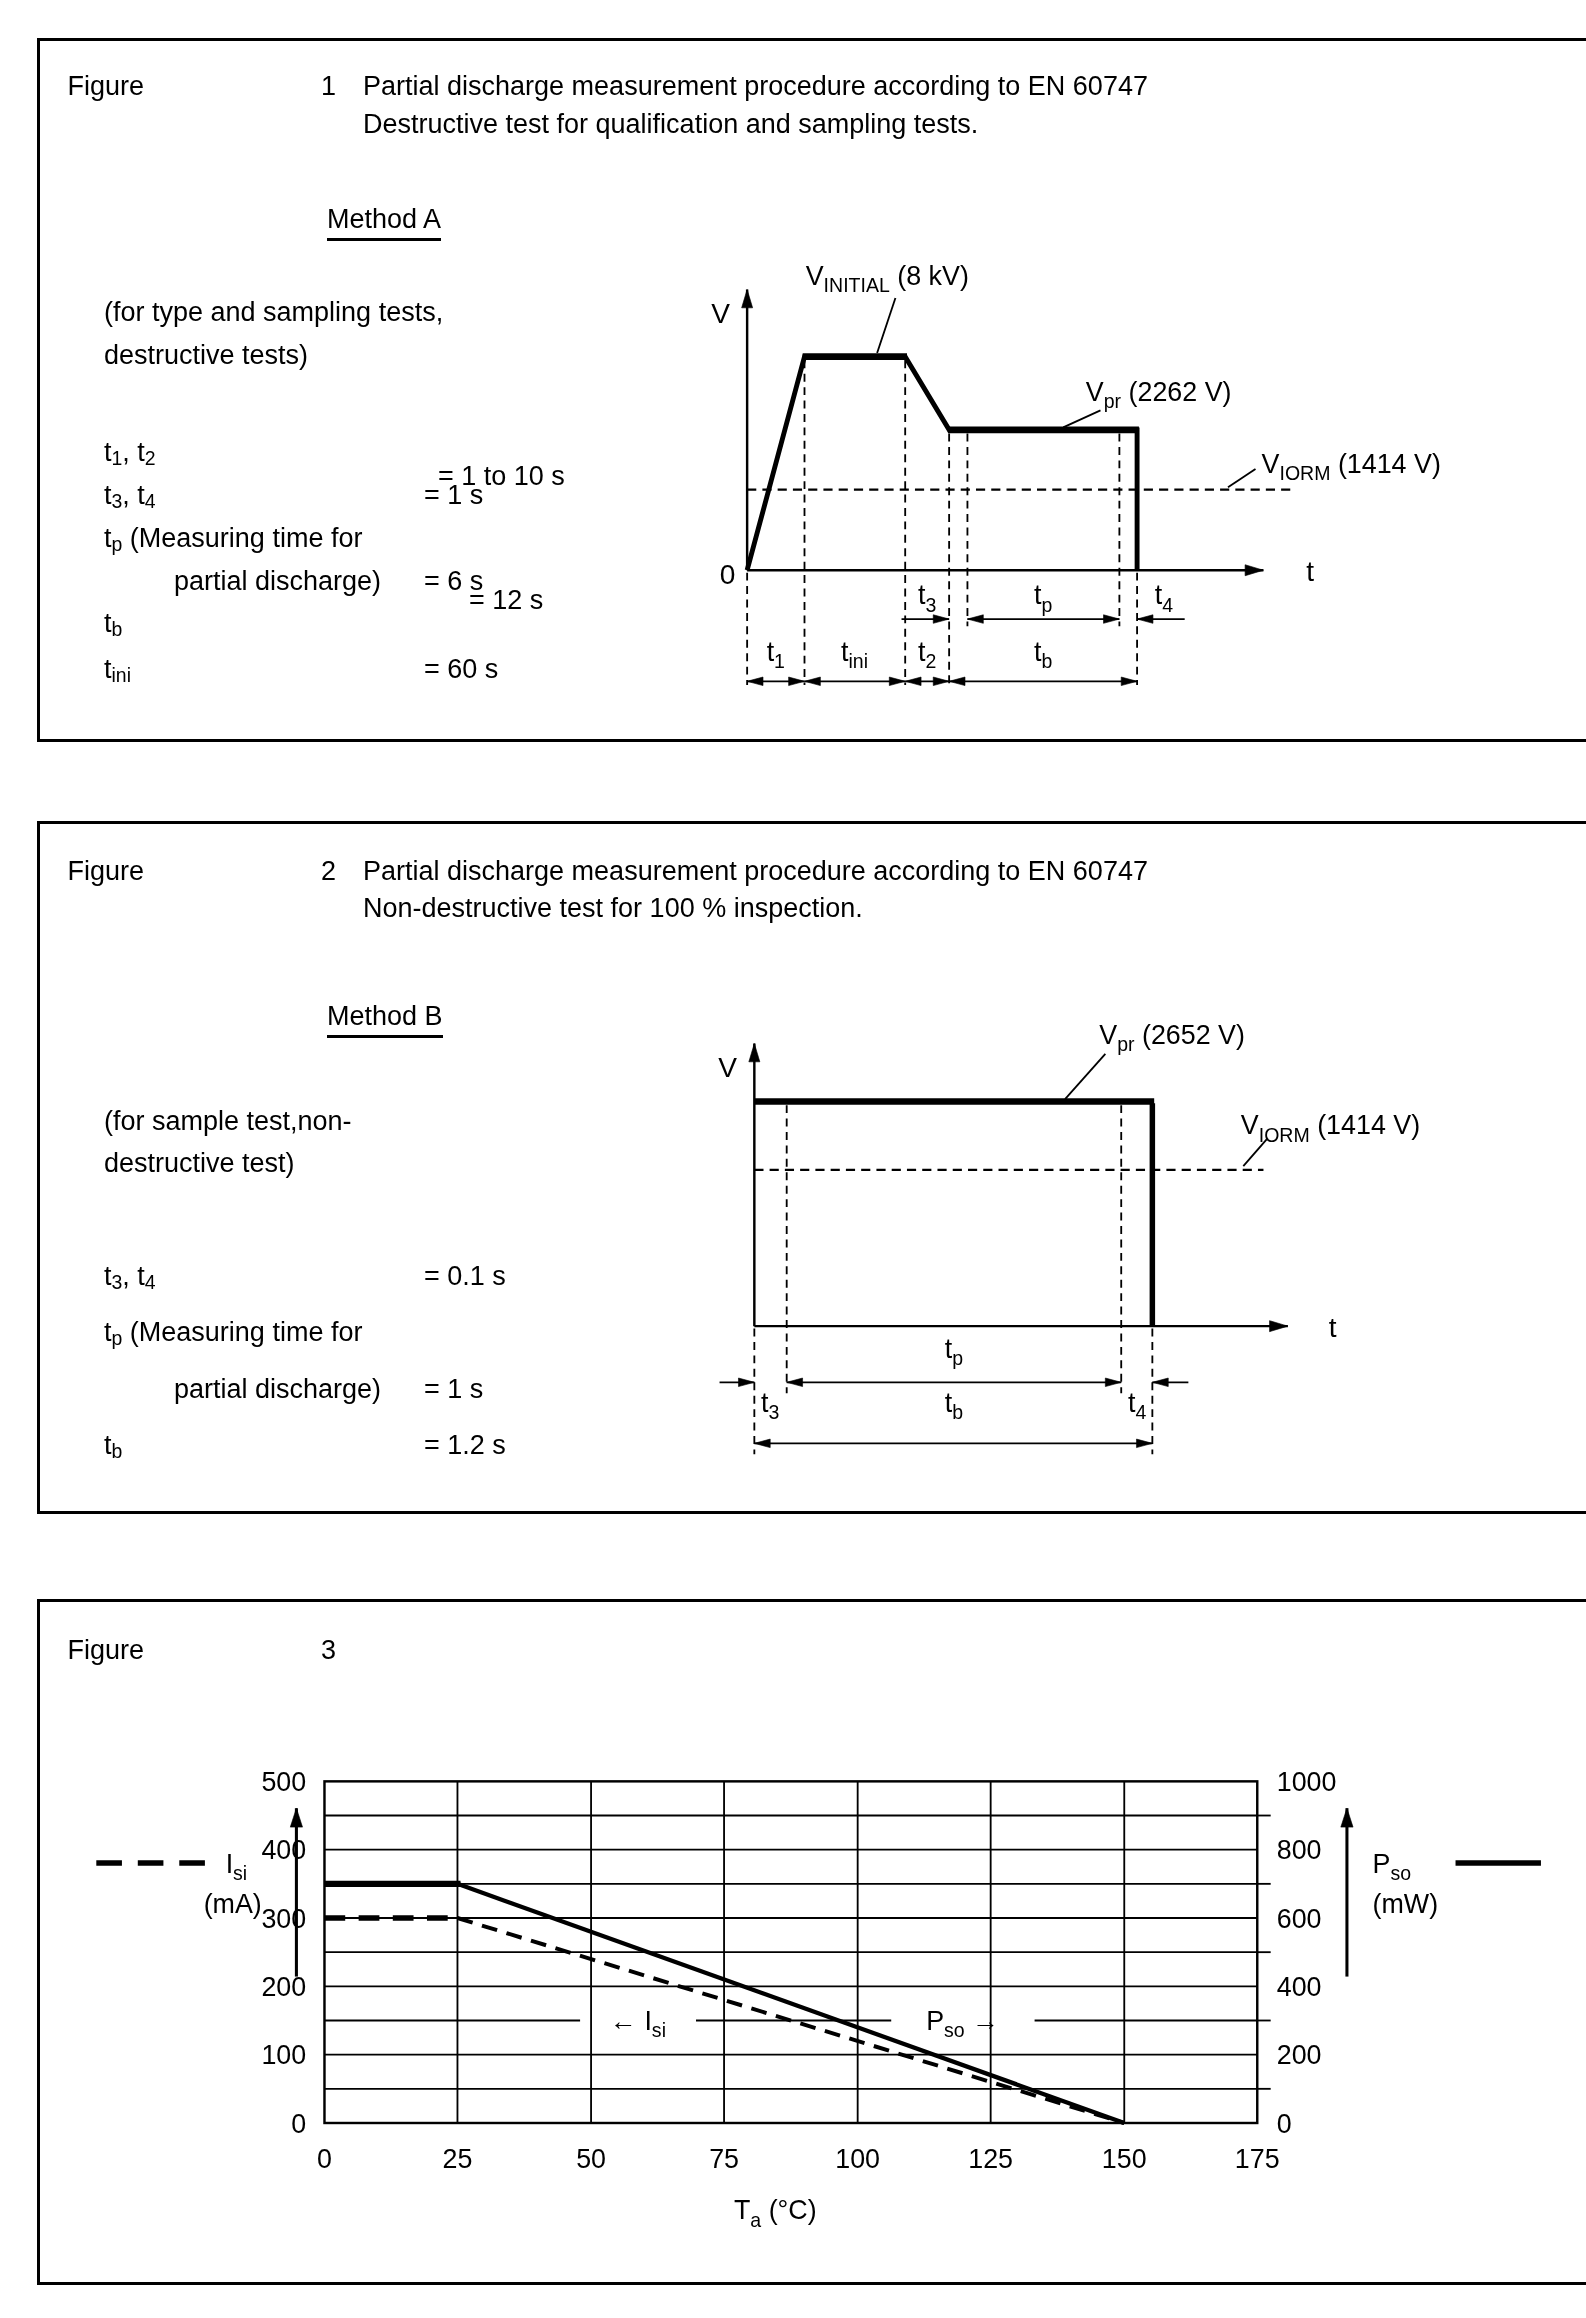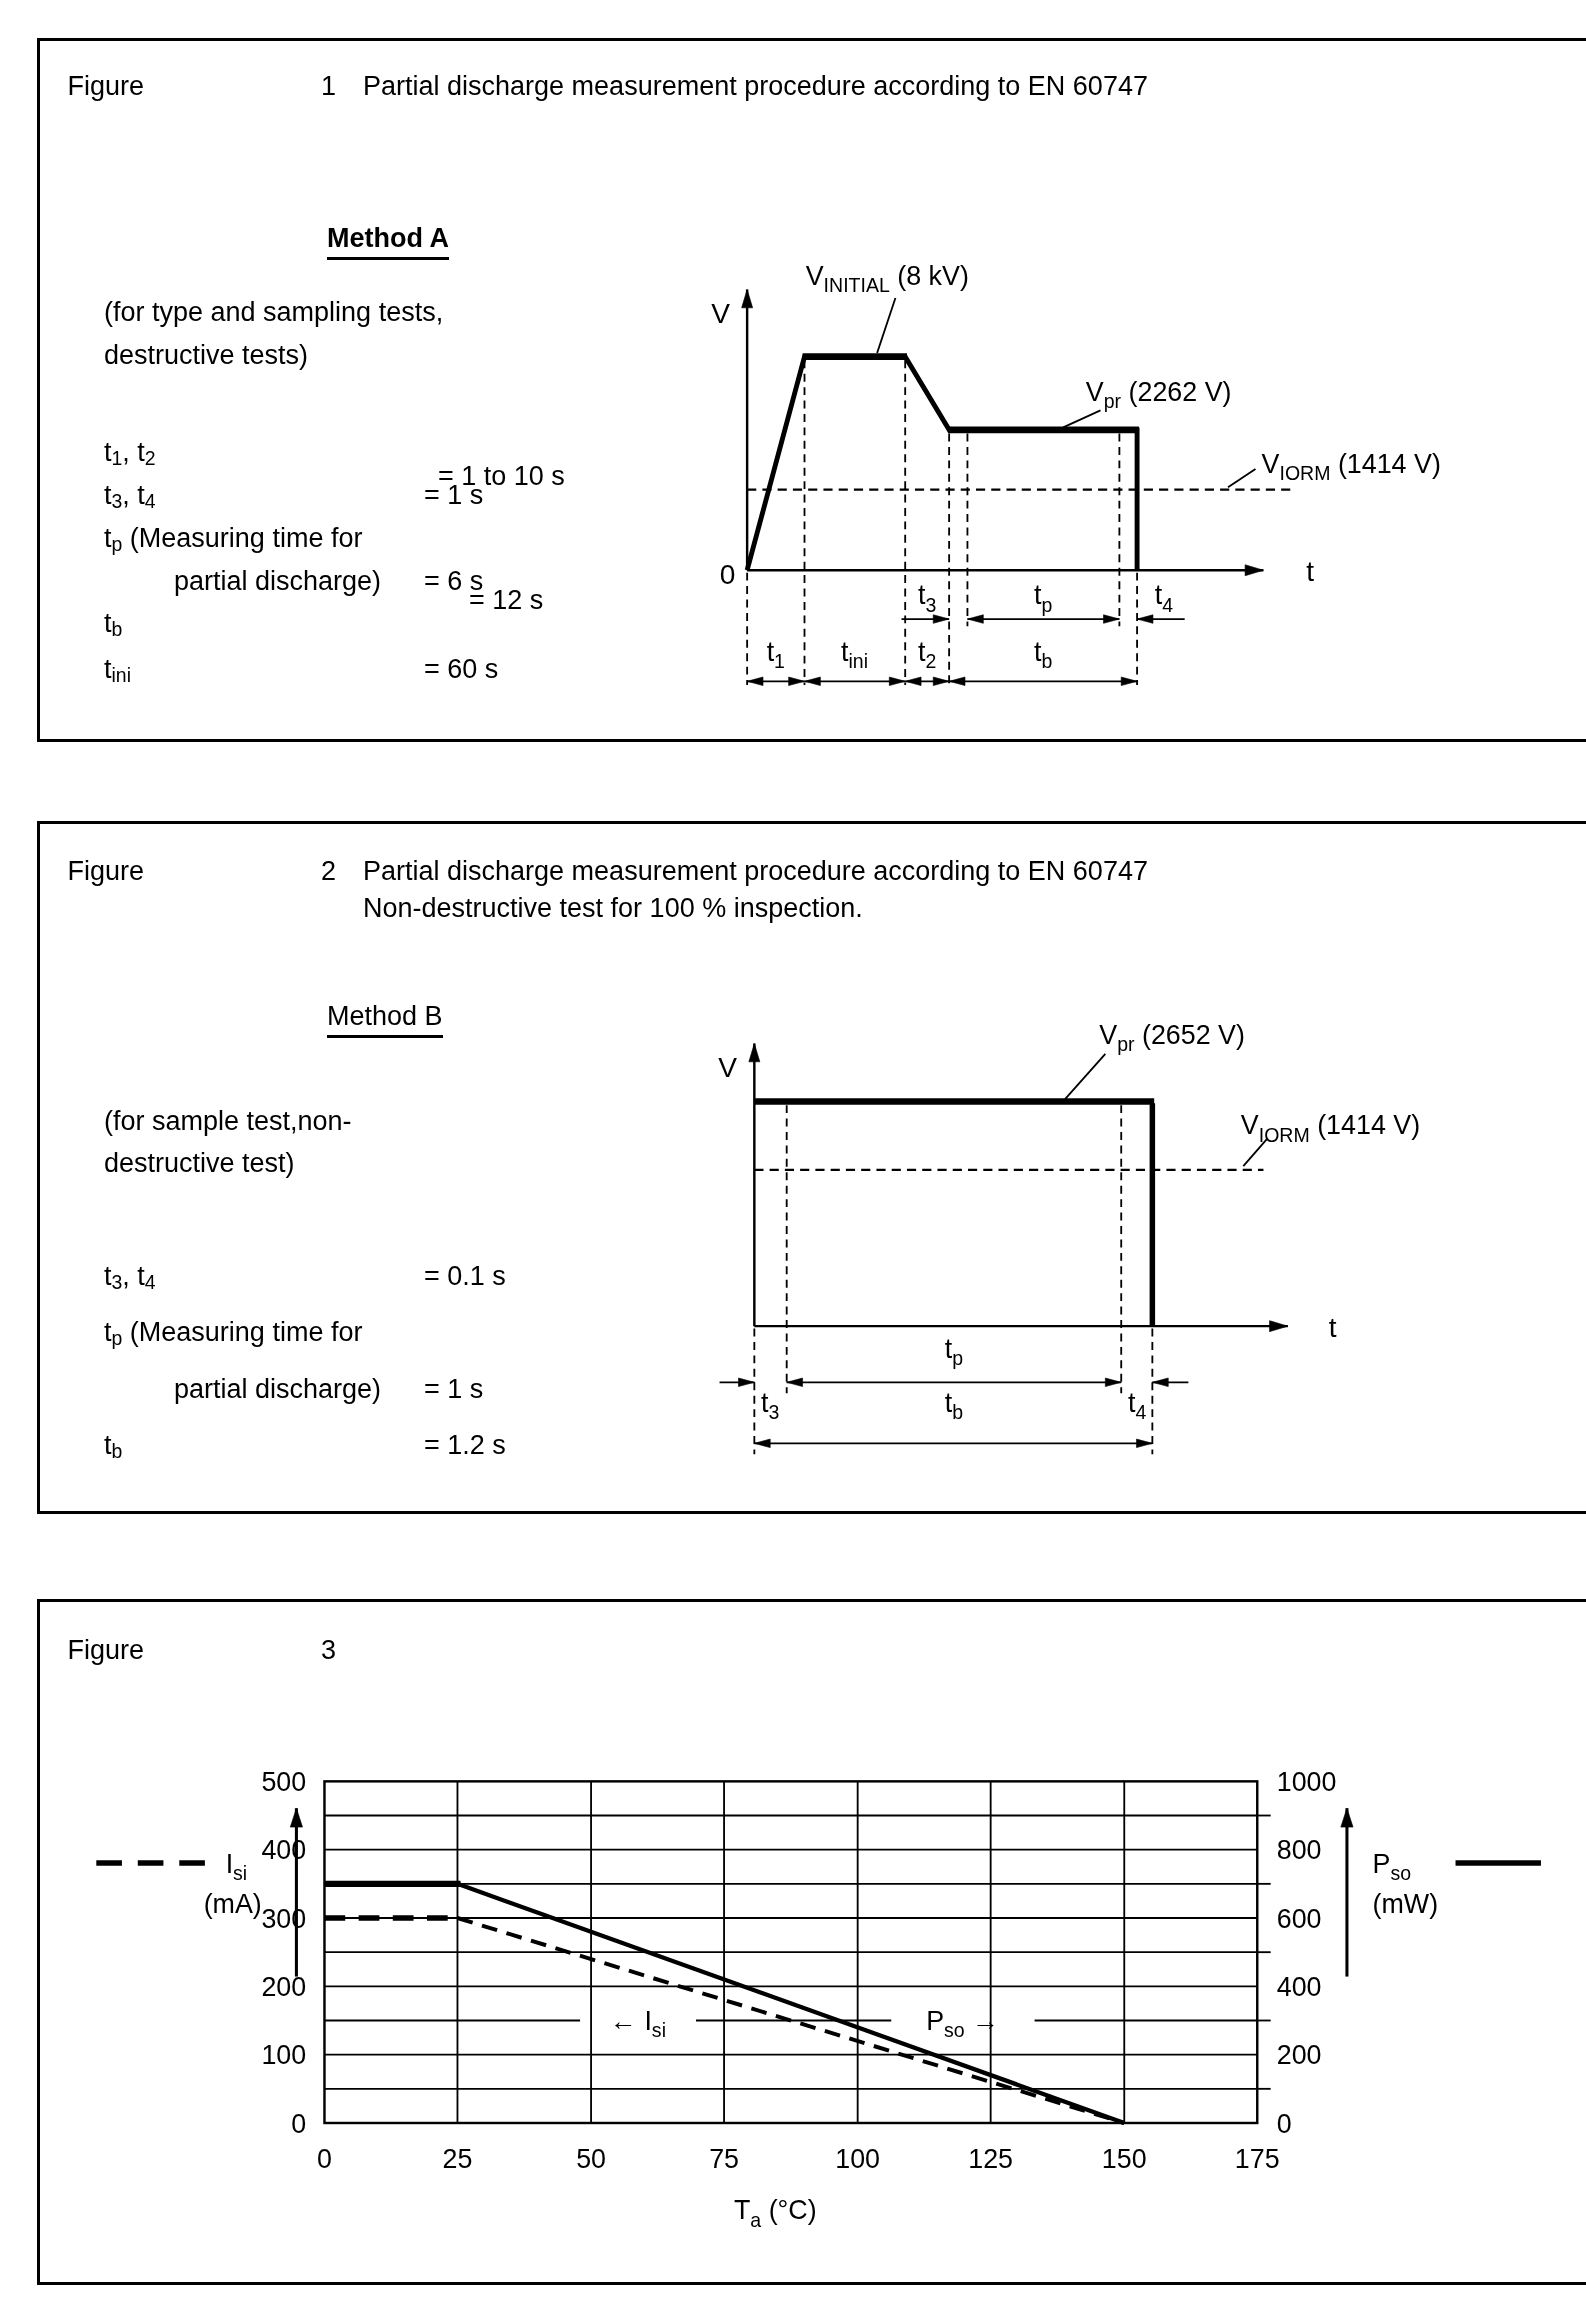--- a/index.html
+++ b/index.html
@@ -27,21 +27,22 @@
   .ctr { text-anchor:middle; }
   .rgt { text-anchor:end; }
 </style>
 </head>
 <body>
 
 <div class="figure-box" id="box1">
   <div class="txt" style="left:27.5px; top:32px;">Figure</div>
   <div class="txt" style="left:281px; top:32px;">1</div>
   <div class="txt" style="left:323px; top:32px;">Partial discharge measurement procedure according to EN 60747</div>
-  <div class="txt method" style="left:287px; top:184px;font-weight:bold;">Method A</div>
+  <div class="txt" style="left:323px; top:70px;">Destructive test for qualification and sampling tests.</div>
+  <div class="txt method" style="left:287px; top:165px;">Method A</div>
   <div class="txt" style="left:64px; top:258px;">(for type and sampling tests,</div>
   <div class="txt" style="left:64px; top:301px;">destructive tests)</div>
 
   <div class="txt" style="left:64px; top:398px;"><span>t</span><span class="sub">1</span><span>, t</span><span class="sub">2</span></div>
   <div class="txt" style="left:398px; top:398px;margin-top:24px;">= 1 to 10 s</div>
   <div class="txt" style="left:64px; top:441px;"><span>t</span><span class="sub">3</span><span>, t</span><span class="sub">4</span></div>
   <div class="txt" style="left:384px; top:441px;">= 1 s</div>
   <div class="txt" style="left:64px; top:484px;"><span>t</span><span class="sub">p</span><span> (Measuring time for</span></div>
   <div class="txt" style="left:134px; top:527px;"><span>partial discharge)</span></div>
   <div class="txt" style="left:384px; top:527px;">= 6 s</div>

